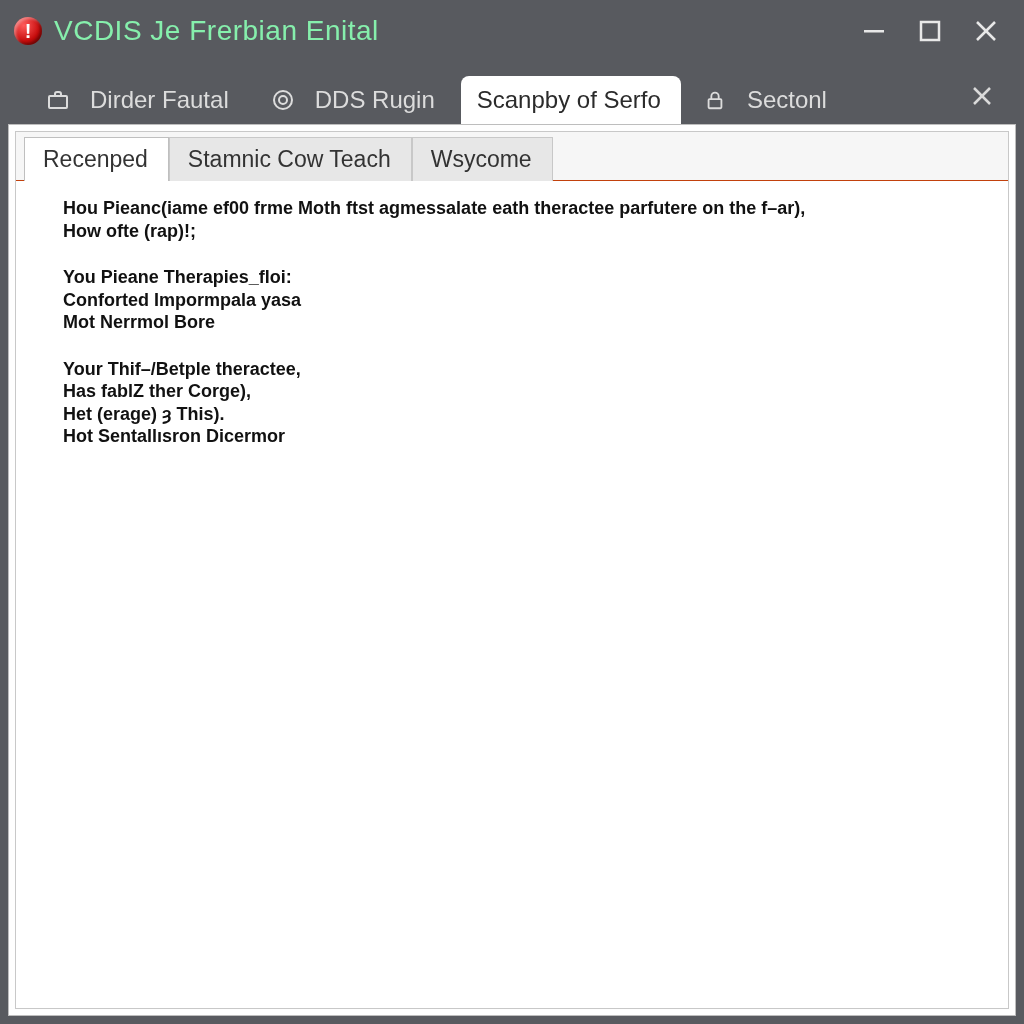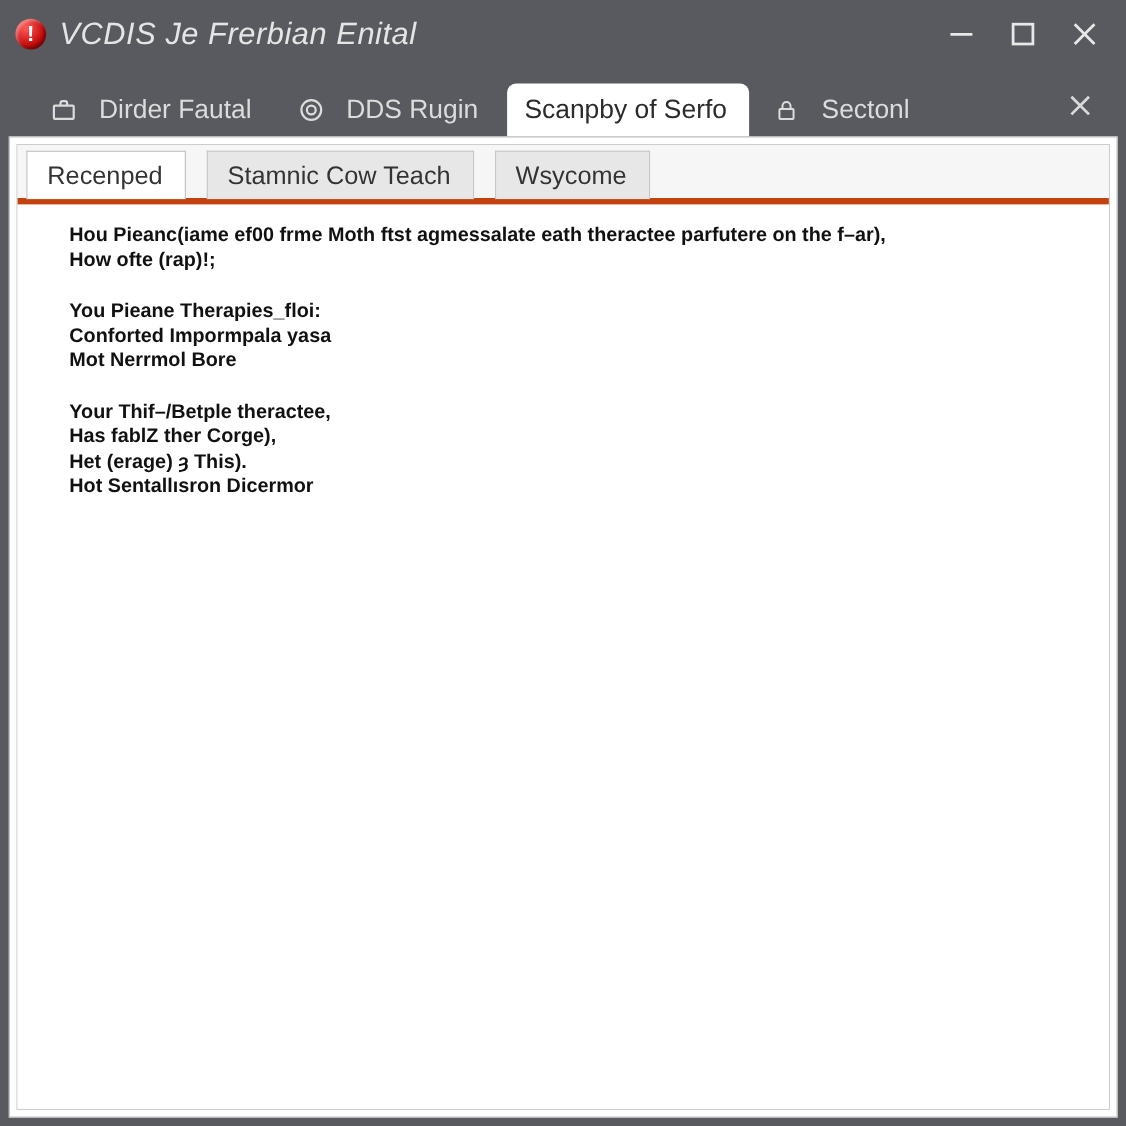--- a/index.html
+++ b/index.html
@@ -30,22 +30,21 @@
   margin-right: 12px;
   box-shadow: inset -2px -2px 3px rgba(0,0,0,0.35), inset 2px 2px 3px rgba(255,255,255,0.4);
 }
 .titlebar .app-icon .bang {
   color: #fff; font-weight: bold; font-size: 20px; line-height: 1;
 }
 
 .titlebar .title-text {
   font-size: 28px;
   letter-spacing: 0.5px;
-  color: #e5e5e5;
-  font-style: italic;
+  color: #86efac;
 }
 
 .titlebar .spacer { flex: 1; }
 
 .winbtn {
   width: 56px; height: 48px;
   display: flex; align-items: center; justify-content: center;
   color: #e8e8e8;
 }
 .winbtn svg { display: block; }
@@ -99,21 +98,21 @@
   flex:1;
   border: 1px solid #c8c8c8;
   background: #fff;
   padding: 0;
   display:flex;
   flex-direction:column;
 }
 
 .inner-tabstrip {
   display:flex;
-  border-bottom: 6px solid #c2410c;
+  border-bottom: 1px solid #c2410c;
   background: #f6f6f6;
   padding-top: 4px;
   padding-left: 8px;
 }
 .inner-tab {
   padding: 8px 20px 8px 18px;
   font-size: 23px;
   color: #333;
   border: 1px solid transparent;
   border-bottom: none;
@@ -121,21 +120,20 @@
   top: 1px;
 }
 .inner-tab.active {
   background: #fff;
   border-color: #bfbfbf;
   border-bottom-color: #fff;
 }
 .inner-tab.inactive {
   background: #e7e7e7;
   border-color: #c8c8c8;
-  margin-left: 19px;
 }
 
 .body-pane {
   flex:1;
   background:#fff;
   padding: 16px 20px;
   overflow: hidden;
 }
 .body-pane .blk {
   font-family: "Trebuchet MS","Segoe UI",sans-serif;

